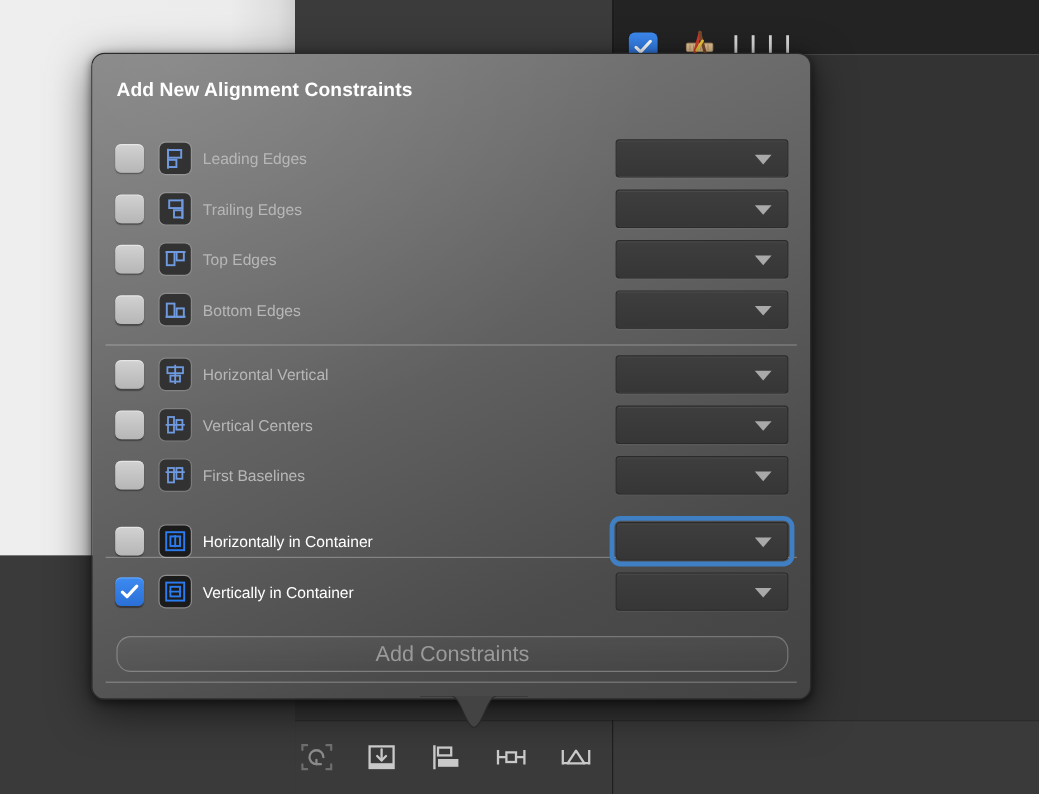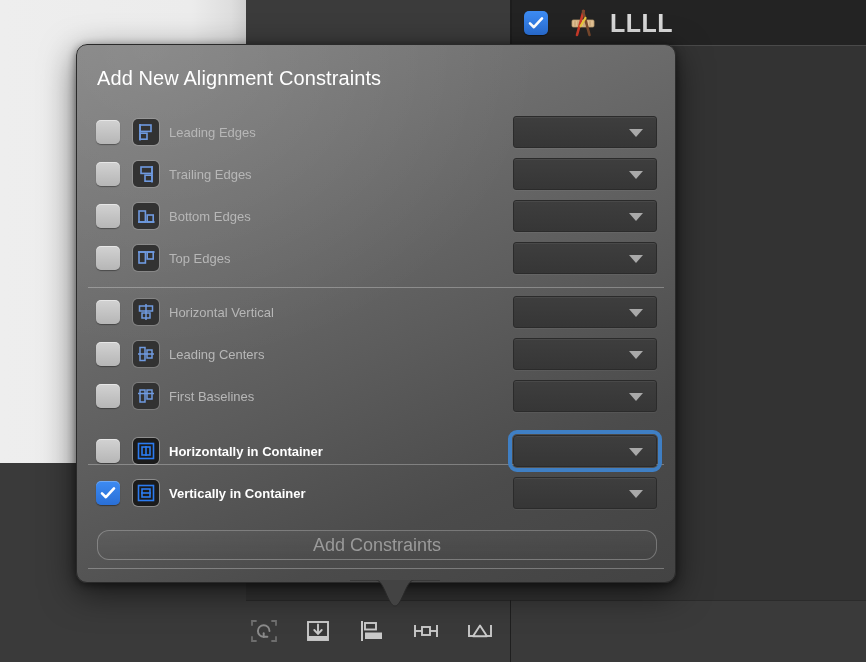--- a/index.html
+++ b/index.html
@@ -57,26 +57,25 @@
     box-sizing: border-box;
   }
   .bg-bottombar-sep {
     position: absolute; left: 510px; top: 600px;
     width: 1px; height: 62px;
     background: #1f1f1f;
   }
 
   
   .insp-row {
-    position: absolute; left: 512px; top: 0;
+    position: absolute; left: 512px; top: 16px;
     width: 354px; height: 46px;
     display: flex; align-items: center;
     padding-left: 0px;
     box-sizing: border-box;
-    font-weight: bold;
   }
   .insp-checkbox {
     width: 24px; height: 24px; border-radius: 5px;
     background: linear-gradient(to bottom, #3d8bf2, #2a6fd6);
     margin-left: 12px;
     position: relative;
     box-shadow: 0 1px 1px rgba(0,0,0,.45);
     flex: 0 0 auto;
   }
   .insp-checkbox svg { position:absolute; left:3px; top:3px; }
@@ -111,21 +110,21 @@
     position: absolute;
     left: 273px; bottom: -26px;
     width: 90px; height: 28px;
     overflow: hidden;
     pointer-events: none;
   }
   .popover-tail svg { display:block; }
 
   .pop-title {
     position: absolute; left: 20px; top: 22px;
-    font-size: 20px; font-weight: normal;
+    font-size: 16px; font-weight: bold;
     color: #ffffff;
     letter-spacing: .1px;
   }
 
   
   .rows { position: absolute; left: 0; top: 66px; width: 100%; }
   .row {
     position: relative;
     height: 42px;
     display: flex; align-items: center;
@@ -154,21 +153,21 @@
     display: flex; align-items: center; justify-content: center;
   }
   .glyph.bright { background: #1b1b1b; box-shadow: 0 0 0 1px rgba(255,255,255,.30); }
 
   .rlabel {
     position: absolute; left: 92px;
     font-size: 13px;
     color: #b7b7b7;
     white-space: nowrap;
   }
-  .rlabel.strong { color: #ffffff; font-weight: bold; }
+  .rlabel.strong { color: #ffffff; font-weight: normal; }
 
   
   .dd {
     position: absolute; left: 436px;
     width: 144px; height: 32px;
     background: linear-gradient(to bottom, #3e3e3e, #363636);
     border: 1px solid #2b2b2b;
     border-radius: 3px;
     box-shadow: inset 0 1px 0 rgba(255,255,255,.06), 0 1px 0 rgba(255,255,255,.05);
     box-sizing: border-box;
@@ -285,46 +284,46 @@
         <div class="rlabel">Trailing Edges</div>
         <div class="dd">
           <span class="caret"></span>
         </div>
       </div>
 
       <div class="row">
         <div class="cb off"></div>
         <div class="glyph">
           <svg width="20" height="20" viewBox="0 0 20 20">
+            <rect x="3" y="4" width="6.4" height="11" fill="none" stroke="#6f9ae0" stroke-width="1.6"></rect>
+            <rect x="11.2" y="4" width="6" height="7" fill="none" stroke="#6f9ae0" stroke-width="1.6"></rect>
+            <line x1="2" y1="4" x2="18.6" y2="4" stroke="#6f9ae0" stroke-width="1.6"></line>
+          </svg>
+        </div>
+        <div class="rlabel">Top Edges</div>
+        <div class="dd">
+          <span class="caret"></span>
+        </div>
+      </div>
+
+      <div class="row">
+        <div class="cb off"></div>
+        <div class="glyph">
+          <svg width="20" height="20" viewBox="0 0 20 20">
             <rect x="3" y="5" width="6.4" height="11" fill="none" stroke="#6f9ae0" stroke-width="1.6"></rect>
             <rect x="11.2" y="9" width="6" height="7" fill="none" stroke="#6f9ae0" stroke-width="1.6"></rect>
             <line x1="2" y1="16" x2="18.6" y2="16" stroke="#6f9ae0" stroke-width="1.6"></line>
           </svg>
         </div>
         <div class="rlabel">Bottom Edges</div>
         <div class="dd">
           <span class="caret"></span>
         </div>
       </div>
 
-      <div class="row">
-        <div class="cb off"></div>
-        <div class="glyph">
-          <svg width="20" height="20" viewBox="0 0 20 20">
-            <rect x="3" y="4" width="6.4" height="11" fill="none" stroke="#6f9ae0" stroke-width="1.6"></rect>
-            <rect x="11.2" y="4" width="6" height="7" fill="none" stroke="#6f9ae0" stroke-width="1.6"></rect>
-            <line x1="2" y1="4" x2="18.6" y2="4" stroke="#6f9ae0" stroke-width="1.6"></line>
-          </svg>
-        </div>
-        <div class="rlabel">Top Edges</div>
-        <div class="dd">
-          <span class="caret"></span>
-        </div>
-      </div>
-
       <div class="sep" style="top:176px"></div>
 
       <div class="row" style="margin-top:12px">
         <div class="cb off"></div>
         <div class="glyph">
           <svg width="20" height="20" viewBox="0 0 20 20">
             <rect x="3.5" y="4" width="13" height="5" fill="none" stroke="#6f9ae0" stroke-width="1.5"></rect>
             <rect x="6" y="11" width="8" height="5" fill="none" stroke="#6f9ae0" stroke-width="1.5"></rect>
             <line x1="10" y1="2" x2="10" y2="18" stroke="#6f9ae0" stroke-width="1.5"></line>
           </svg>
@@ -337,21 +336,21 @@
 
       <div class="row">
         <div class="cb off"></div>
         <div class="glyph">
           <svg width="20" height="20" viewBox="0 0 20 20">
             <rect x="4" y="3.5" width="5" height="13" fill="none" stroke="#6f9ae0" stroke-width="1.5"></rect>
             <rect x="11" y="6" width="5" height="8" fill="none" stroke="#6f9ae0" stroke-width="1.5"></rect>
             <line x1="2" y1="10" x2="18" y2="10" stroke="#6f9ae0" stroke-width="1.5"></line>
           </svg>
         </div>
-        <div class="rlabel">Leading Centers</div>
+        <div class="rlabel">Vertical Centers</div>
         <div class="dd">
           <span class="caret"></span>
         </div>
       </div>
 
       <div class="row">
         <div class="cb off"></div>
         <div class="glyph">
           <svg width="20" height="20" viewBox="0 0 20 20">
             <rect x="4" y="4" width="5" height="12" fill="none" stroke="#6f9ae0" stroke-width="1.5"></rect>

